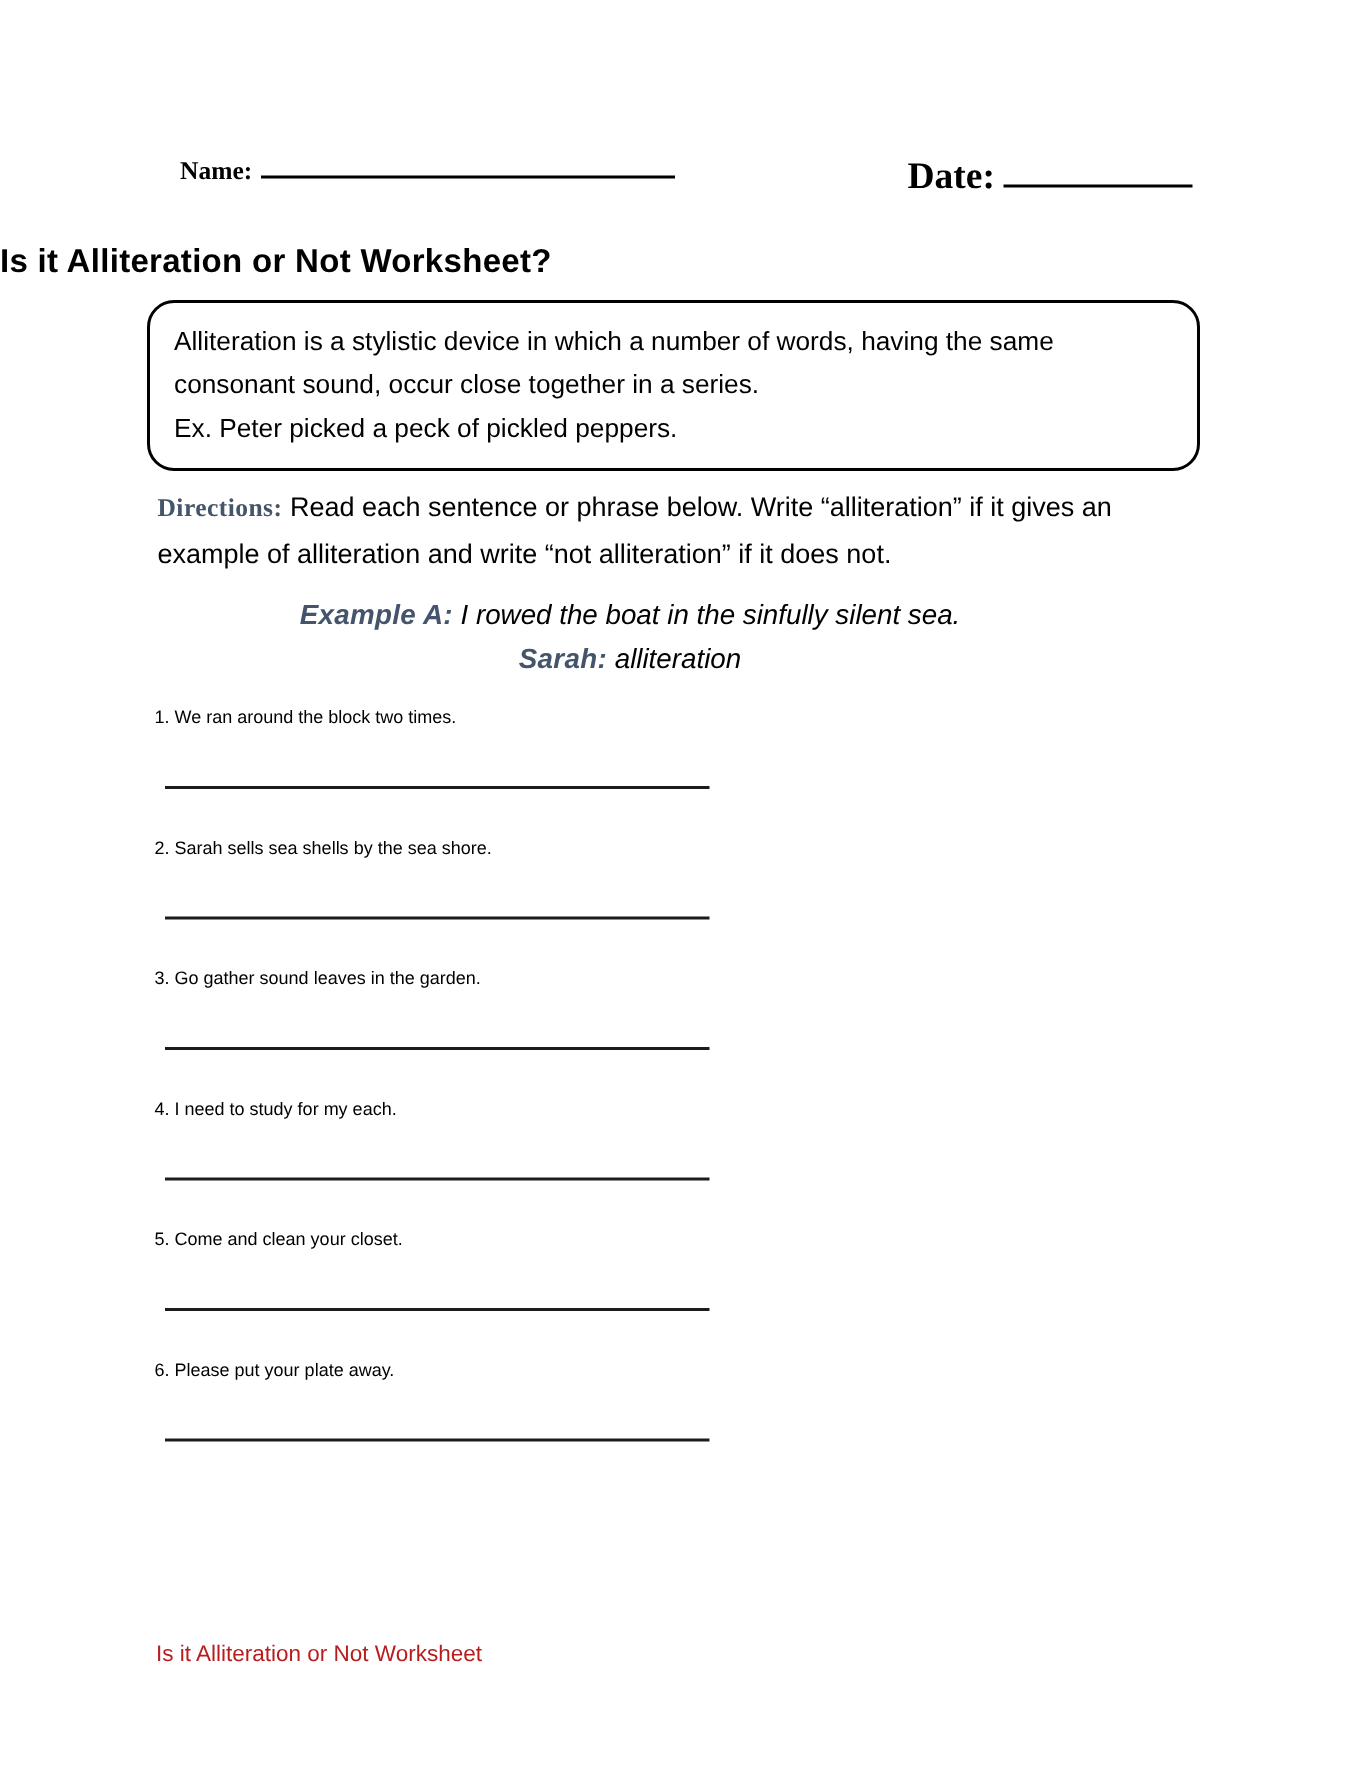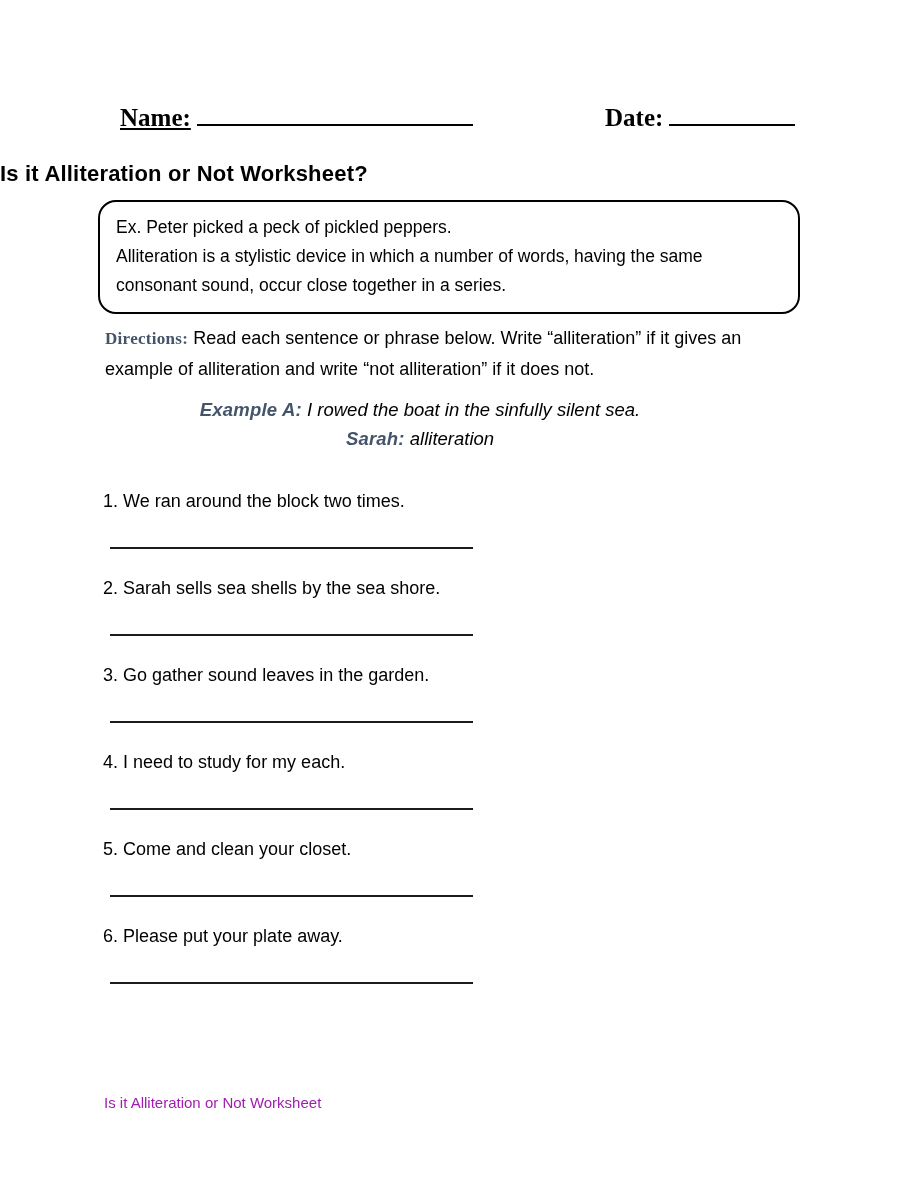--- a/index.html
+++ b/index.html
@@ -17,23 +17,22 @@
     overflow: hidden;
   }
 
   
   .hdr-name {
     position: absolute;
     left: 120px;
     top: 104px;
     font-family: "Liberation Serif", serif;
     font-weight: bold;
-    font-size: 25px;
+    font-size: 17px;
     white-space: nowrap;
-    text-decoration: underline;
   }
   .hdr-date {
     position: absolute;
     left: 605px;
     top: 104px;
     font-family: "Liberation Serif", serif;
     font-weight: bold;
     font-size: 25px;
     white-space: nowrap;
   }
@@ -107,58 +106,57 @@
 
   
   .questions {
     position: absolute;
     left: 103px;
     top: 466px;
     width: 520px;
   }
   .question { margin-bottom: 27px; }
   .q-text {
-    font-size: 18px;
+    font-size: 12px;
     line-height: 24px;
-    margin-top: 23px;
   }
   .q-line {
     margin-top: 34px;
     margin-left: 7px;
     width: 363px;
     height: 0;
     border-bottom: 2px solid #1c1c1c;
   }
 
   
   .footer {
     position: absolute;
     left: 104px;
     top: 1094px;
     font-size: 15px;
-    color: #a21caf;
+    color: #b91c1c;
   }
 </style>
 </head>
 <body>
 
 <div class="page">
 
   <div class="hdr-name">
     <span>Name:</span><span class="fill-line fill-name"></span>
   </div>
   <div class="hdr-date">
     <span>Date:</span><span class="fill-line fill-date"></span>
   </div>
 
   <div class="title">Is it Alliteration or Not Worksheet?</div>
 
   <div class="def-box">
+    <div>Alliteration is a stylistic device in which a number of words, having the same consonant sound, occur close together in a series.</div>
     <div>Ex. Peter picked a peck of pickled peppers.</div>
-    <div>Alliteration is a stylistic device in which a number of words, having the same consonant sound, occur close together in a series.</div>
   </div>
 
   <div class="directions">
     <span class="label">Directions:</span>
     <span>Read each sentence or phrase below. Write “alliteration” if it gives an example of alliteration and write “not alliteration” if it does not.</span>
   </div>
 
   <div class="example">
     <div>
       <span class="label">Example A:</span>

